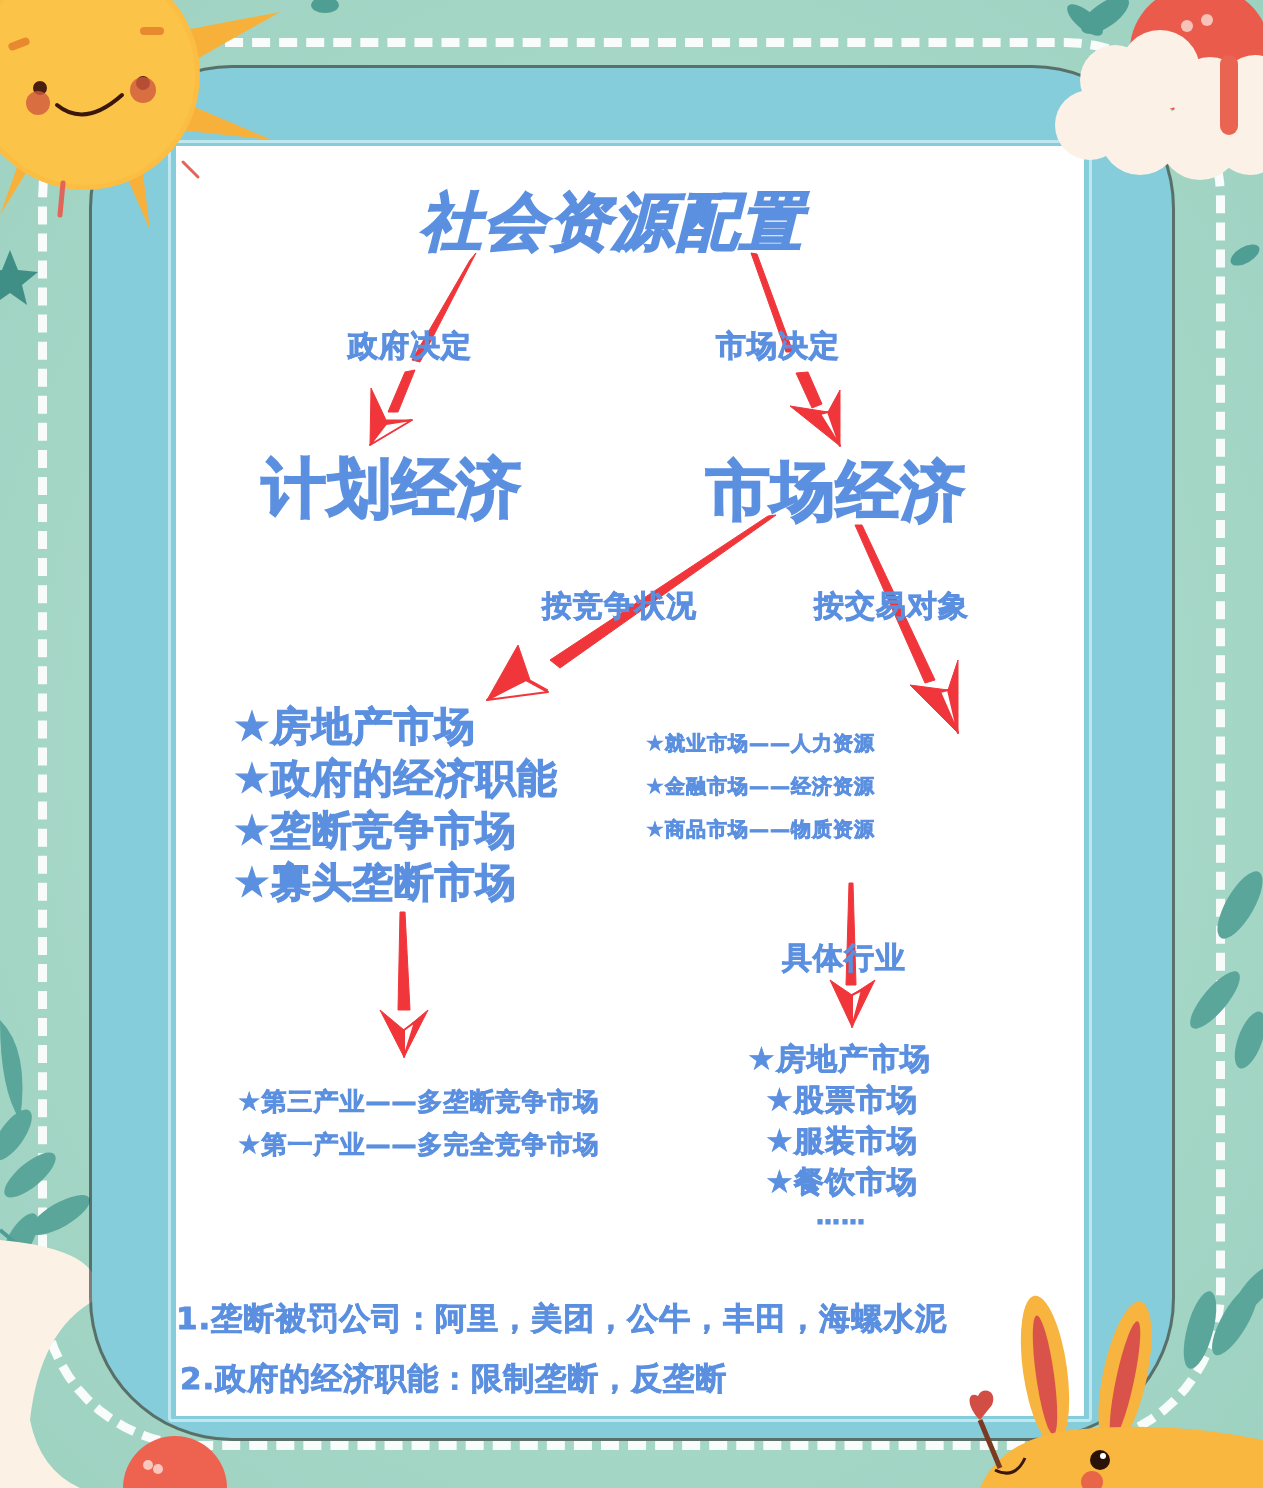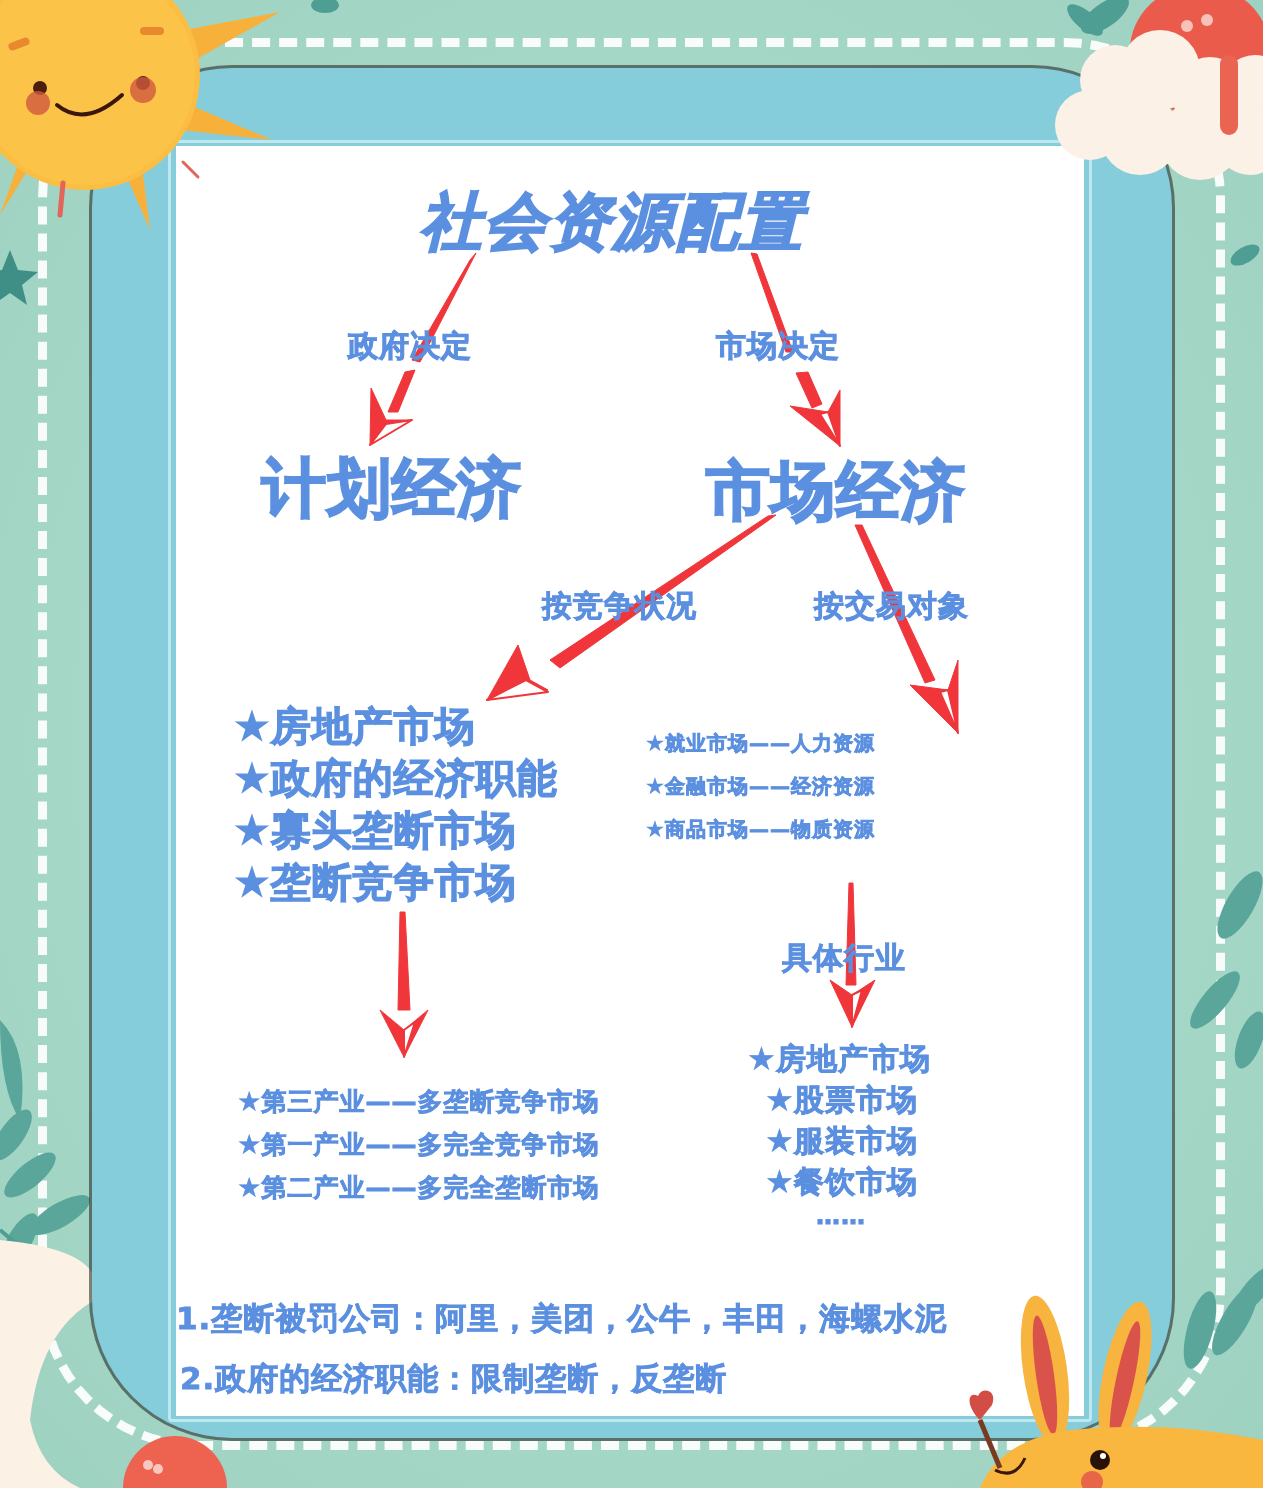--- a/index.html
+++ b/index.html
@@ -212,36 +212,35 @@
 
 <div class="txt big" style="left:262px;top:445px;">计划经济</div>
 <div class="txt big" style="left:706px;top:448px;">市场经济</div>
 
 <div class="txt lbl-sm" style="left:542px;top:586px;">按竞争状况</div>
 <div class="txt lbl-sm" style="left:814px;top:586px;">按交易对象</div>
 
 <div class="txt list-l" style="left:234px;top:700px;">
   <span class="row">★房地产市场</span>
   <span class="row">★政府的经济职能</span>
+  <span class="row">★垄断竞争市场</span>
   <span class="row">★寡头垄断市场</span>
-  <span class="row">★垄断竞争市场</span>
 </div>
 
 <div class="txt list-r" style="left:646px;top:722px;">
   <span class="row">★就业市场——人力资源</span>
   <span class="row">★金融市场——经济资源</span>
   <span class="row">★商品市场——物质资源</span>
 </div>
 
 <div class="txt lbl-sm" style="left:782px;top:938px;">具体行业</div>
 
 <div class="txt list-b" style="left:200px;top:1080px;">
   <span class="row">★第三产业——多垄断竞争市场</span>
   <span class="row">★第一产业——多完全竞争市场</span>
-  <span class="row">★第二产业——多完全垄断市场</span>
 </div>
 
 <div class="txt list-ind" style="left:748px;top:1038px;">
   <span class="row">★房地产市场</span>
   <span class="row" style="padding-left:18px;">★股票市场</span>
   <span class="row" style="padding-left:18px;">★服装市场</span>
   <span class="row" style="padding-left:18px;">★餐饮市场</span>
   <span class="row" style="padding-left:68px;font-size:24px;line-height:28px;">……</span>
 </div>
 

